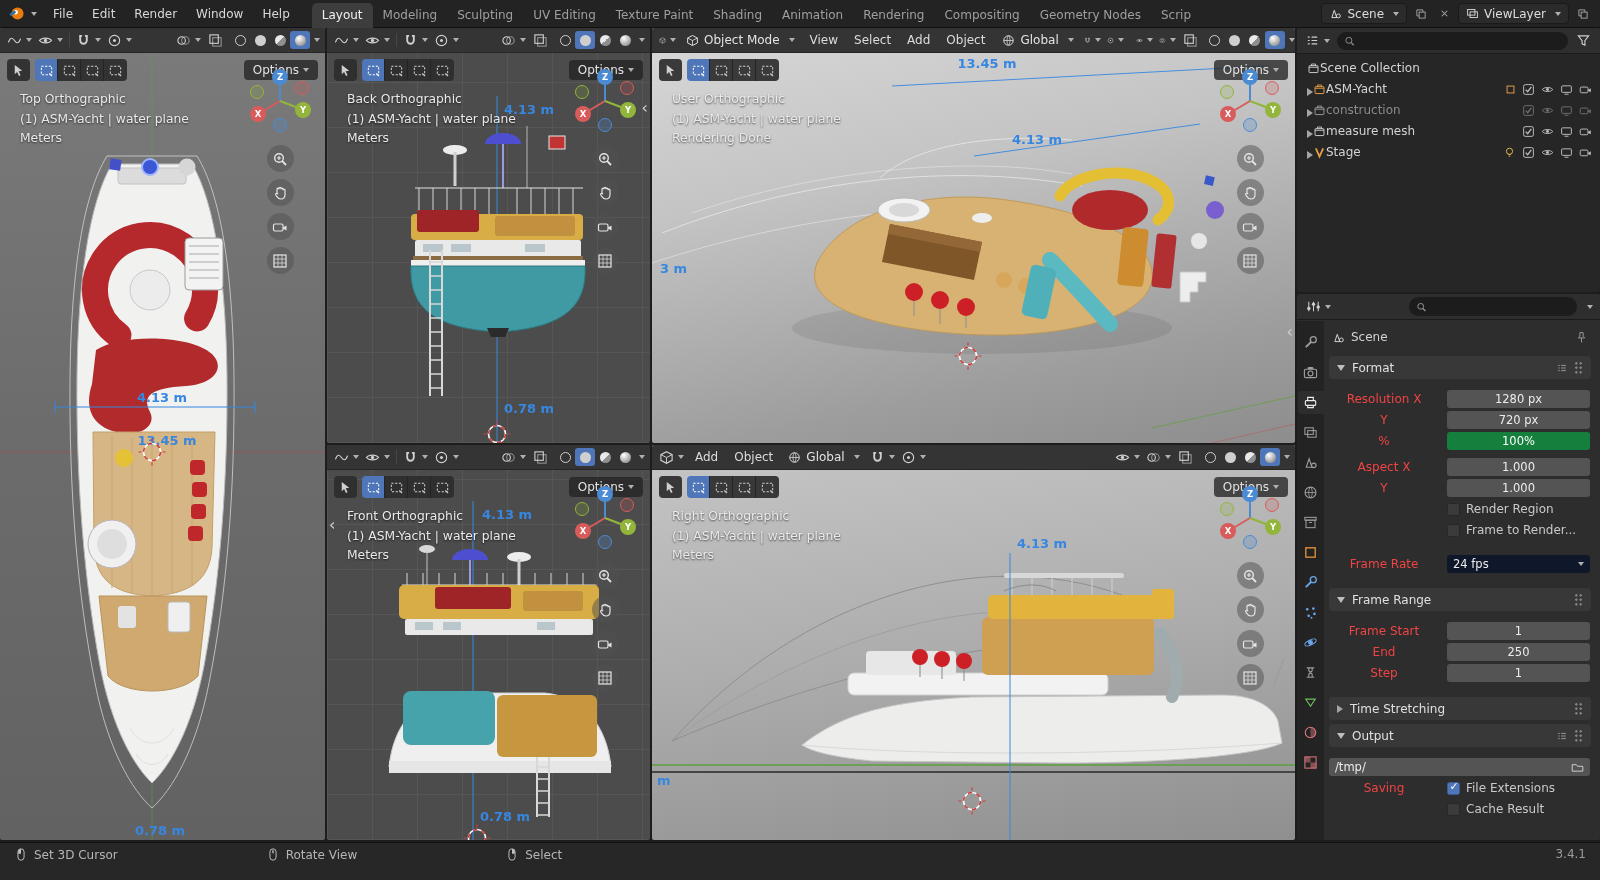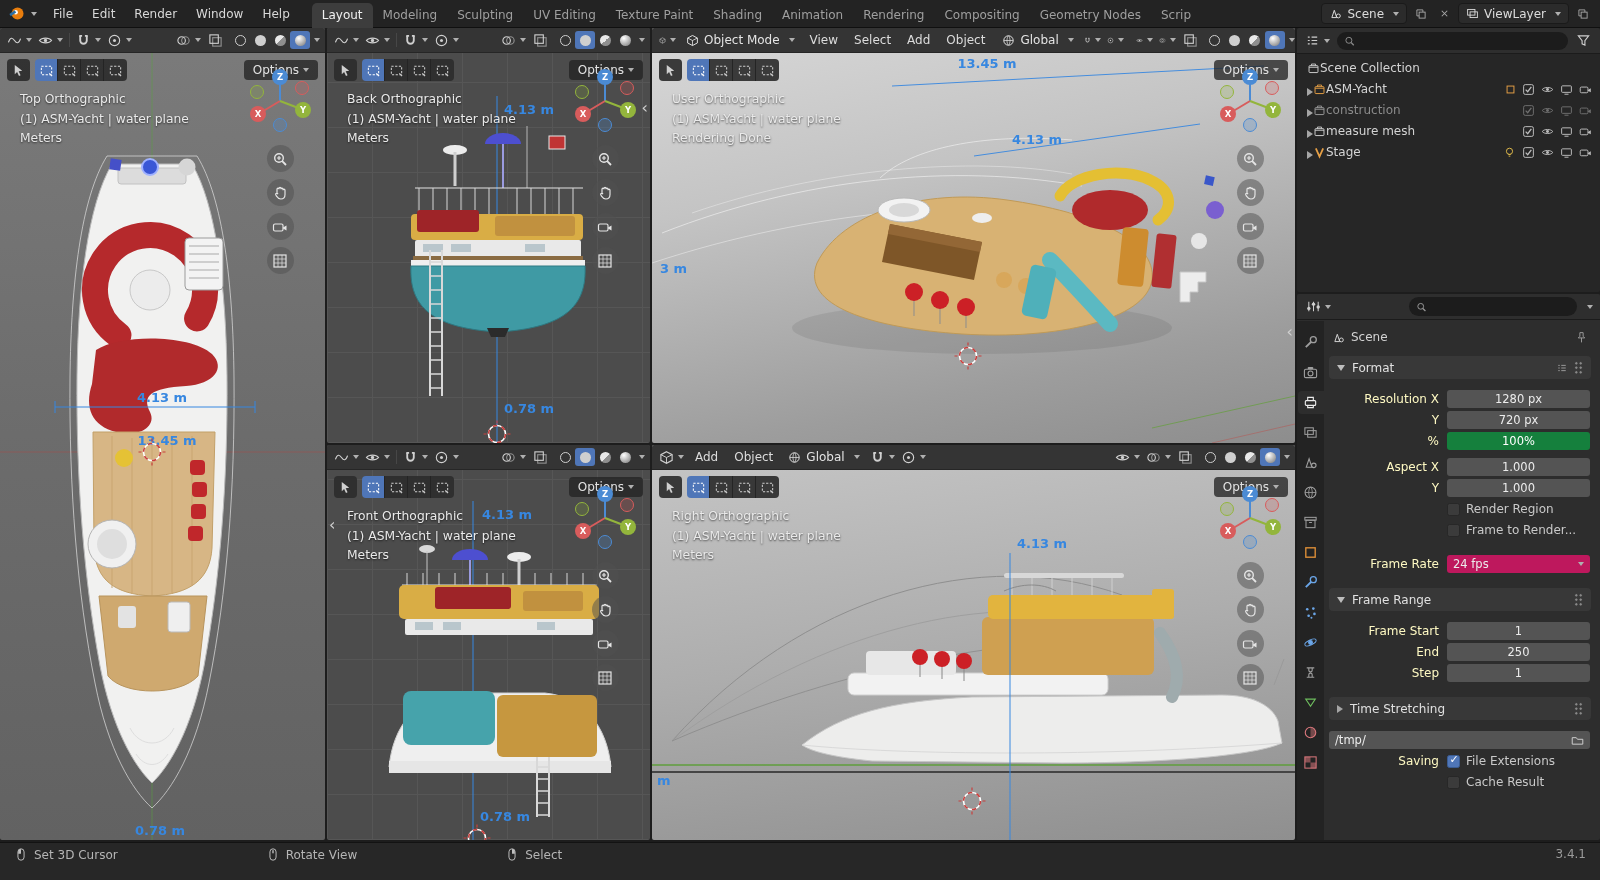--- a/index.html
+++ b/index.html
@@ -114,25 +114,25 @@
 .ptab svg{width:15px;height:15px}
 .ptab.active{background:#2d2d2d;color:#ececec}
 .pr-content{position:absolute;left:27px;top:27px;right:0;bottom:0;padding:5px 9px 0 5px;overflow:hidden}
 .crumb{display:flex;align-items:center;gap:6px;padding:4px 3px 8px;color:#d3d3d3}
 .psec{height:23px;background:#383838;border-radius:4px;display:flex;align-items:center;gap:7px;
   padding:0 8px;margin:4px 0;color:#e0e0e0}
 .grip{margin-left:auto;display:flex;gap:6px;align-items:center;color:#9a9a9a}
 .grip-dots{width:9px;height:13px;background:radial-gradient(circle,#8f8f8f 1px,transparent 1.3px) 0 0/4.5px 4.5px}
 .pbody{padding:4px 1px 8px 0}
 .prow{display:grid;grid-template-columns:110px 1fr;align-items:center;gap:8px;margin:3px 0;min-height:18px}
-.plabel{text-align:right;color:#fef9c3}
+.plabel{text-align:center;color:#ef4444}
 .pfield{height:18px;background:#545454;border-radius:3px;display:flex;align-items:center;
   justify-content:center;color:#ececec;font-size:11.5px;padding:0 6px}
 .pfield.slider{background:#15803d;color:#fff}
-.pfield.menu{background:#be185d;justify-content:flex-start}
+.pfield.menu{background:#0f172a;justify-content:flex-start}
 .pfield.menu::after{content:"";margin-left:auto;border-left:3.5px solid transparent;
   border-right:3.5px solid transparent;border-top:4.5px solid #b0b0b0}
 .pfield.path{justify-content:flex-start;gap:6px}
 .pfield.path svg{margin-left:auto;width:13px;height:13px;color:#cfcfcf}
 .pcheckrow{display:flex;align-items:center;gap:6px;color:#c9c9c9}
 .pcb{width:13px;height:13px;background:#3b3b3b;border:1px solid #272727;border-radius:2.5px;
   display:inline-block;position:relative;flex:none}
 .pcb.checked{background:#4f76b8;border-color:#3a5c92}
 .pcb.checked::after{content:"✓";position:absolute;left:1.5px;top:-2.5px;color:#fff;font-size:11px}
 
@@ -1457,20 +1457,30 @@
 
       <div class="psec">
         <span class="tri-r"></span>
         <span>Time Stretching</span>
         <span class="grip">
             <span class="grip-dots"></span>
           </span>
       </div>
 
 
+      <div class="psec">
+        <span class="tri-d"></span>
+        <span>Output</span>
+        <span class="grip">
+            <svg class="ic" style="width:12px;height:12px">
+              <use href="#s-list"></use>
+            </svg>
+            <span class="grip-dots"></span>
+          </span>
+      </div>
       <div class="pbody">
         <div class="prow" style="grid-template-columns:1fr">
           <div class="pfield path">
             <span>/tmp/</span>
             <svg>
                 <use href="#s-folder"></use>
               </svg>
           </div>
         </div>
         <div class="prow">

